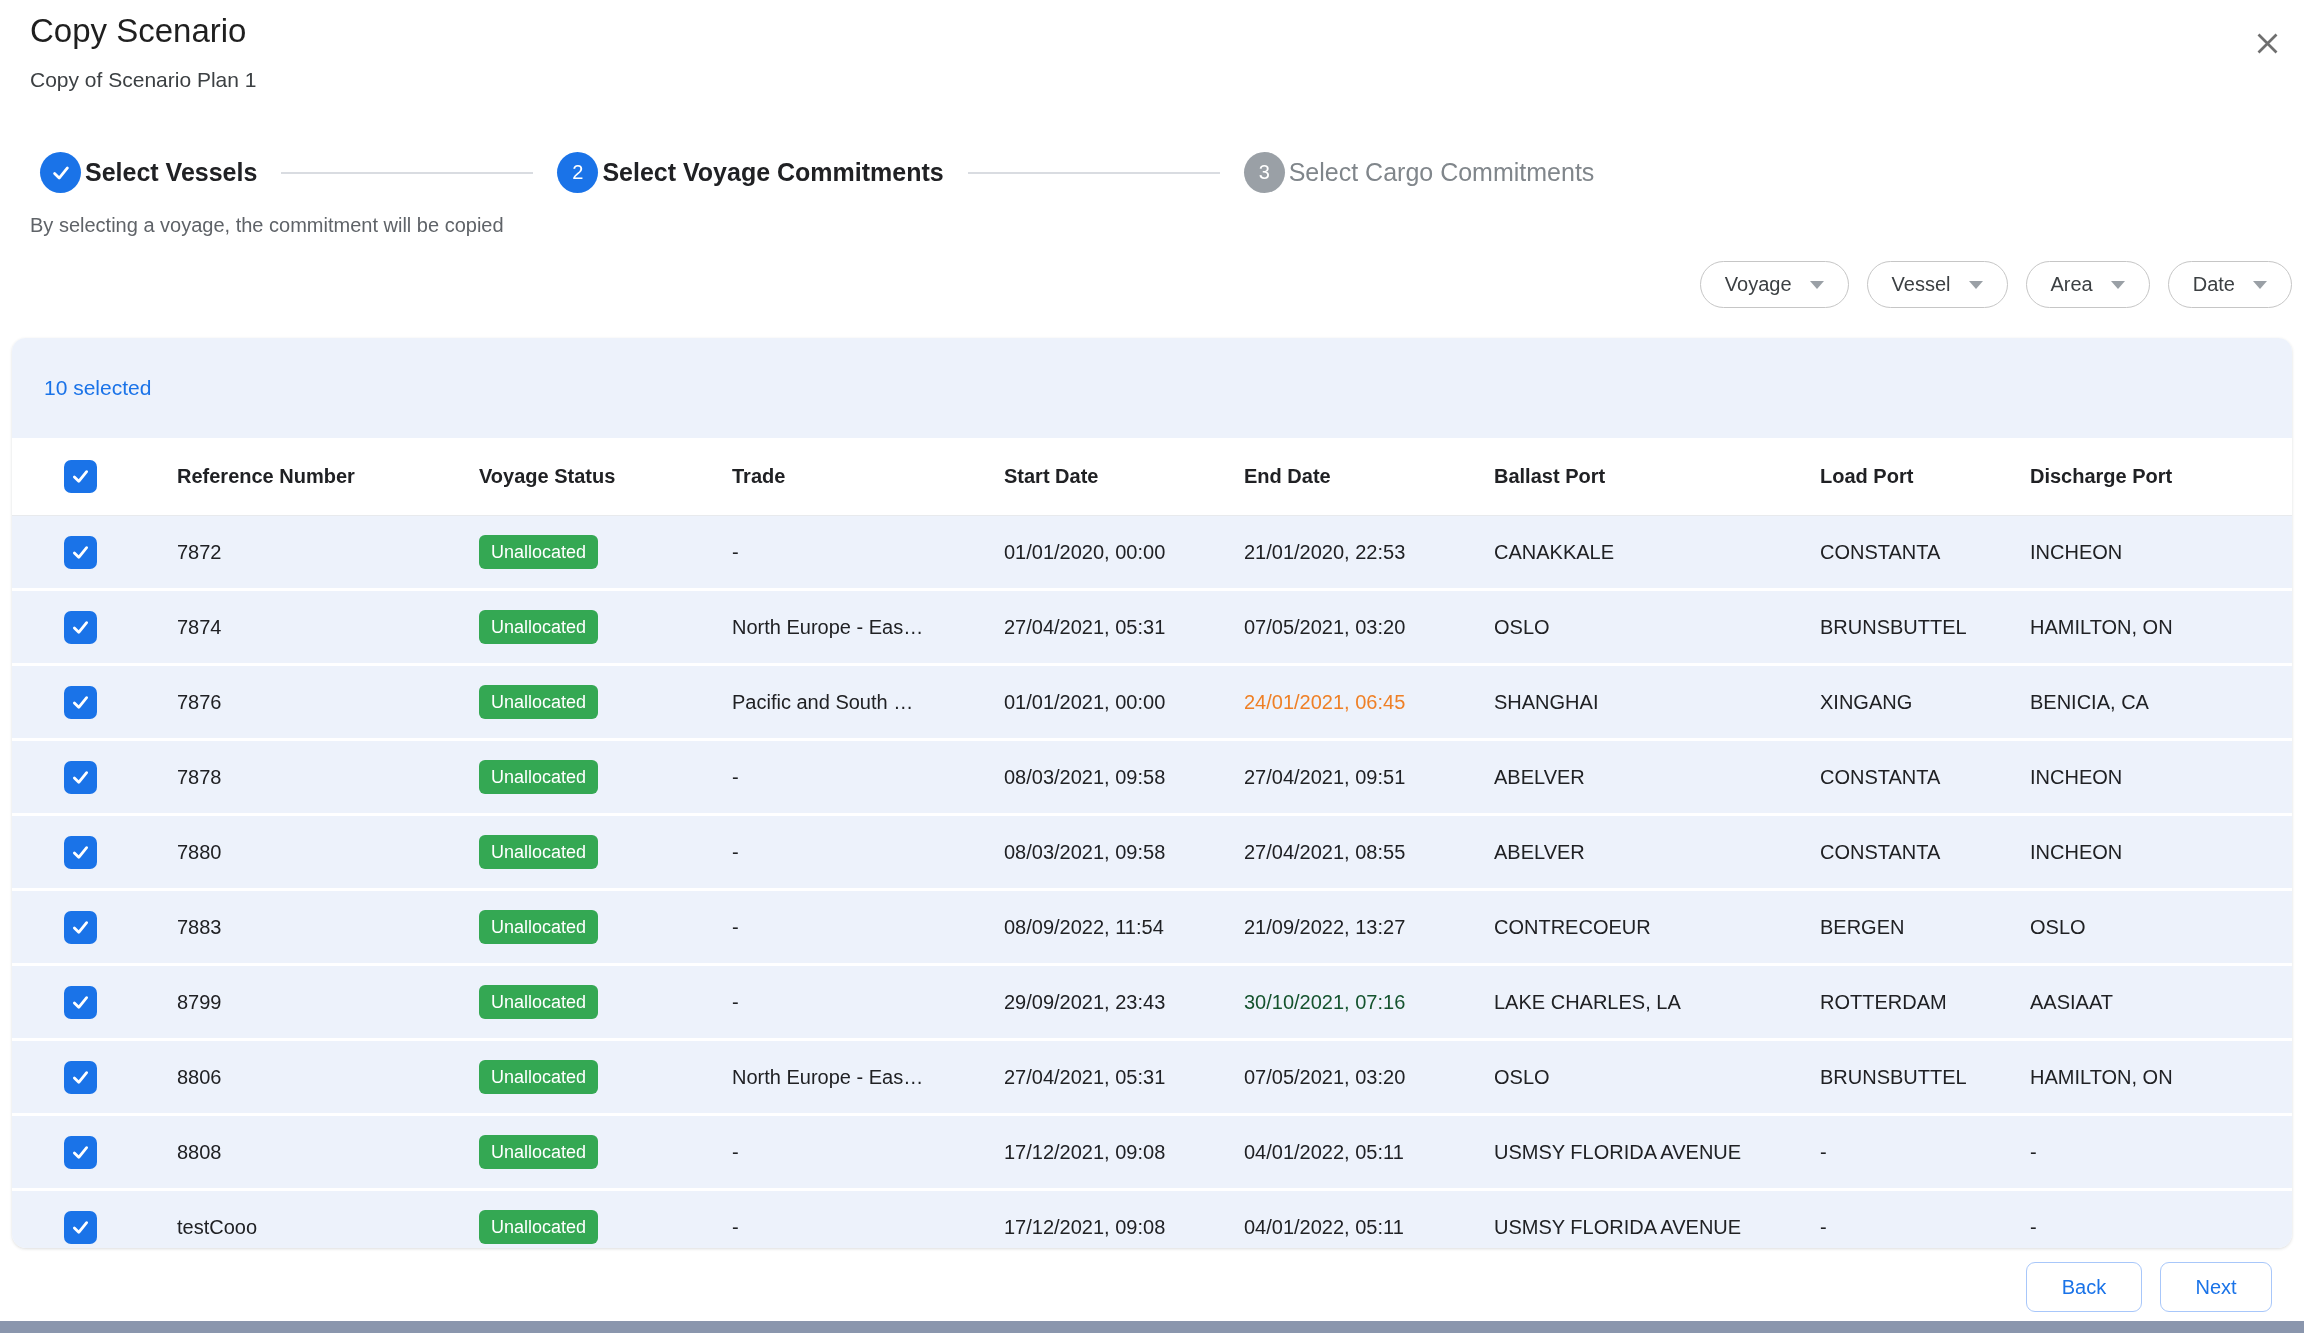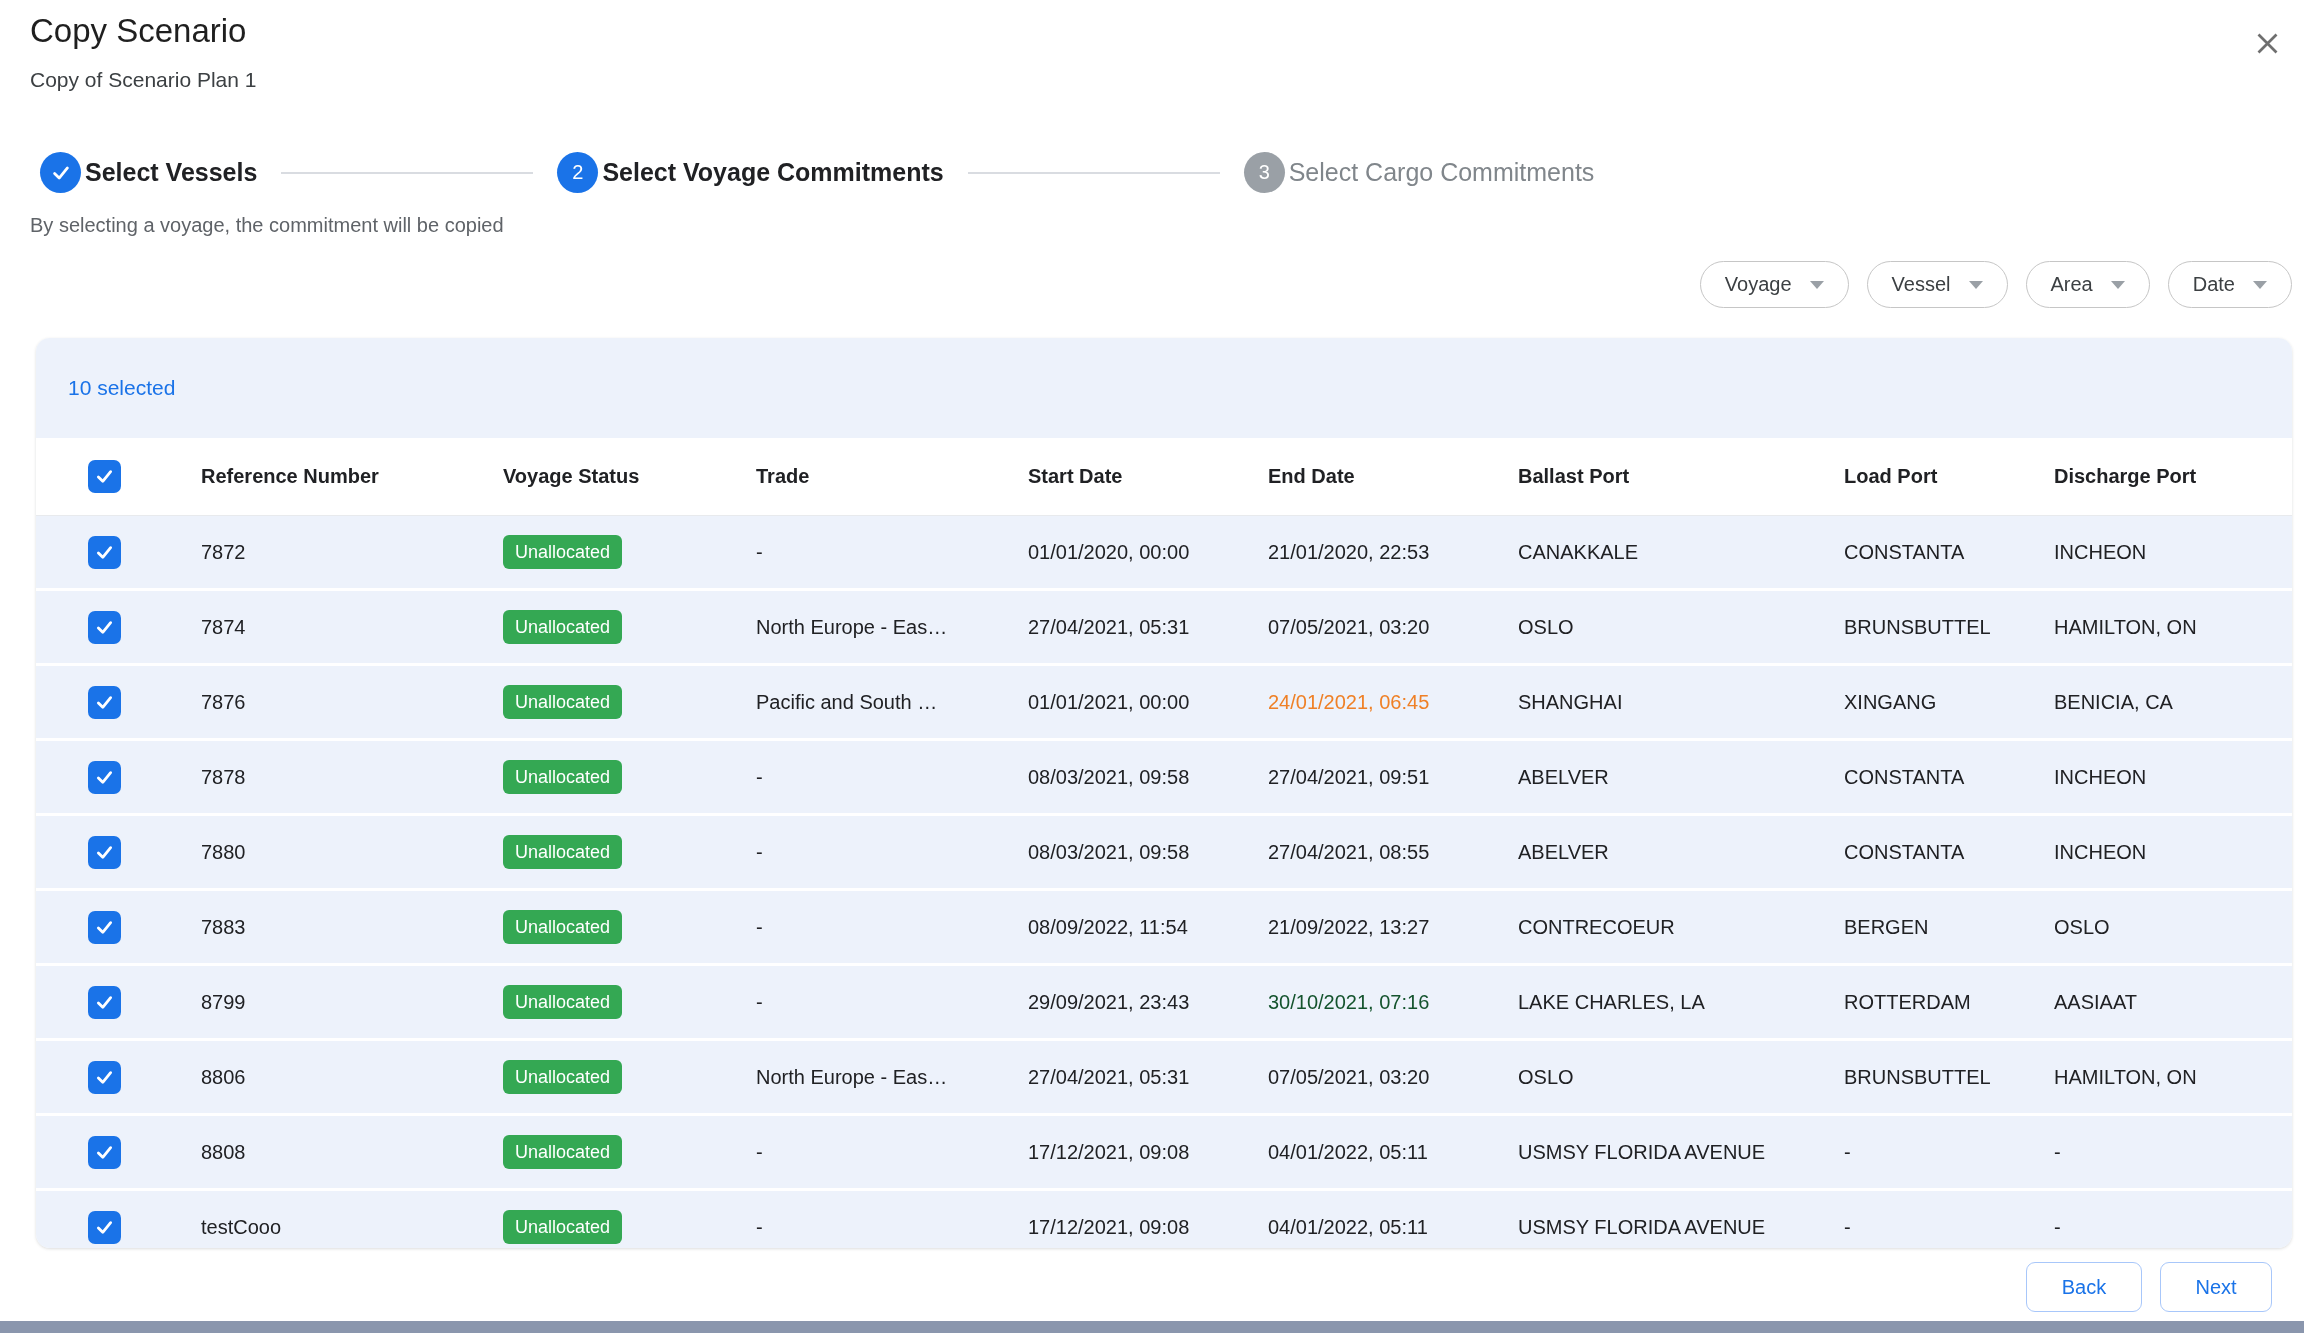--- a/index.html
+++ b/index.html
@@ -38,21 +38,21 @@
   .pill {
     height: 47px; border: 1px solid #c6c6c6; border-radius: 24px; background: #fff;
     display: flex; align-items: center; gap: 18px; padding: 0 24px;
     font-size: 20px; color: #3c4043; font-weight: 500;
     font-family: inherit; cursor: pointer;
   }
   .caret { width: 0; height: 0; border-left: 7px solid transparent; border-right: 7px solid transparent; border-top: 8px solid #9aa0a6; }
 
   
   .panel {
-    position: absolute; left: 36px; right: 12px; top: 338px; height: 910px;
+    position: absolute; left: 12px; right: 12px; top: 338px; height: 910px;
     border-radius: 14px; background: #ffffff; overflow: hidden;
     box-shadow: 0 1px 3px rgba(60,64,67,0.18);
   }
   .selected-bar {
     height: 100px; background: #edf2fb;
     display: flex; align-items: center; padding-left: 32px;
     font-size: 21px; color: #1a73e8;
   }
   .grid {
     display: grid;

